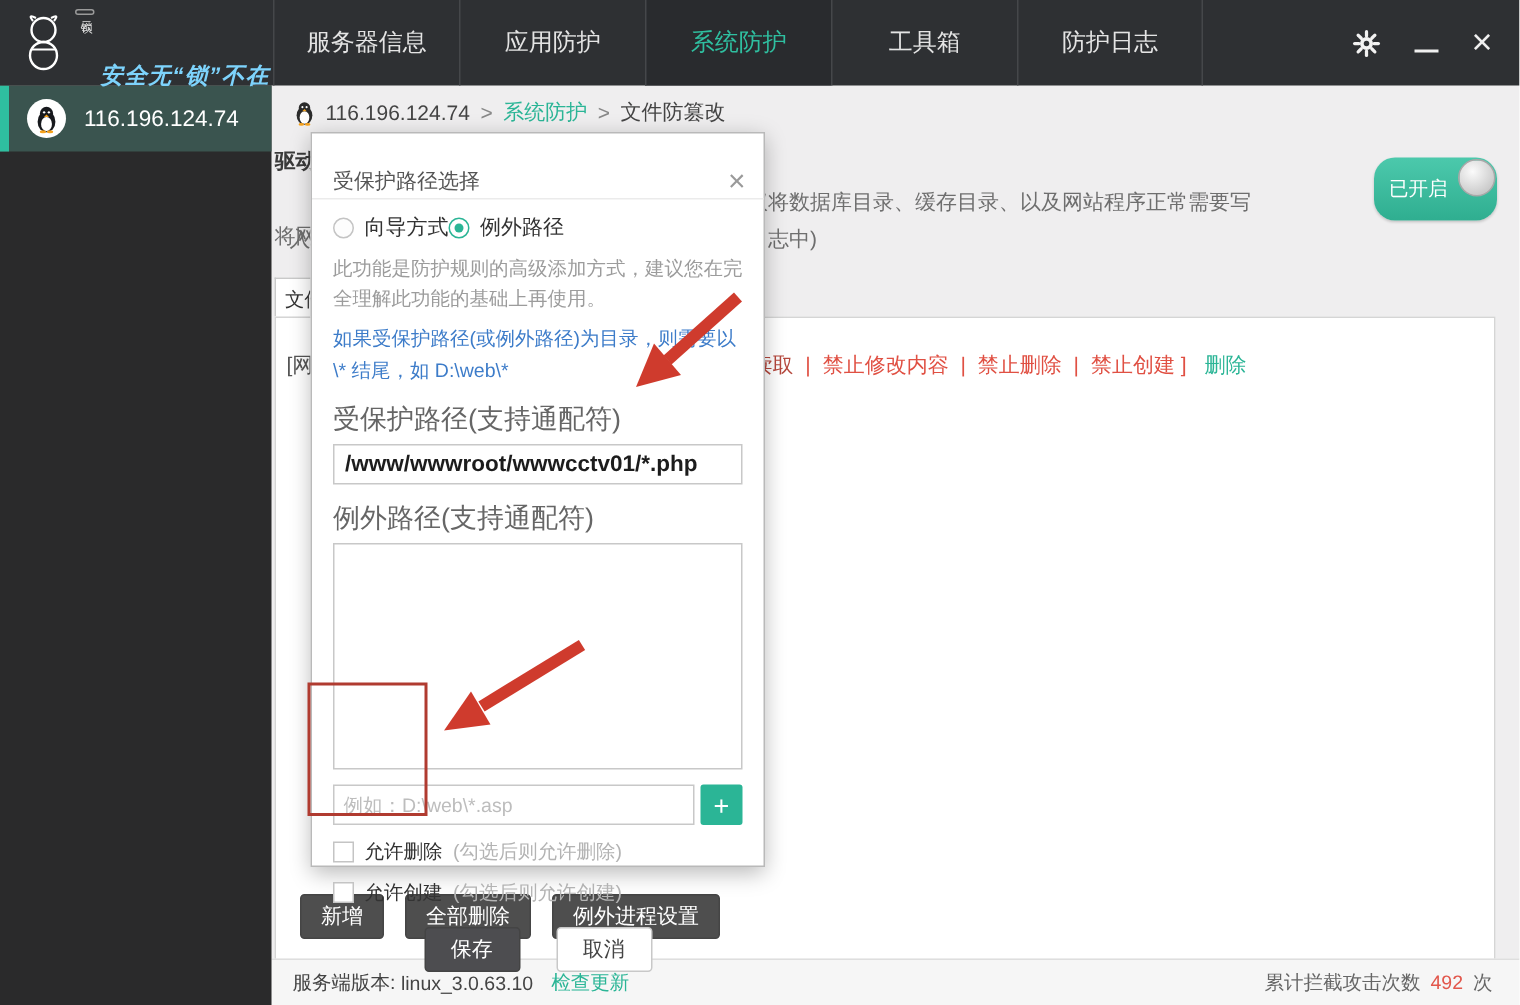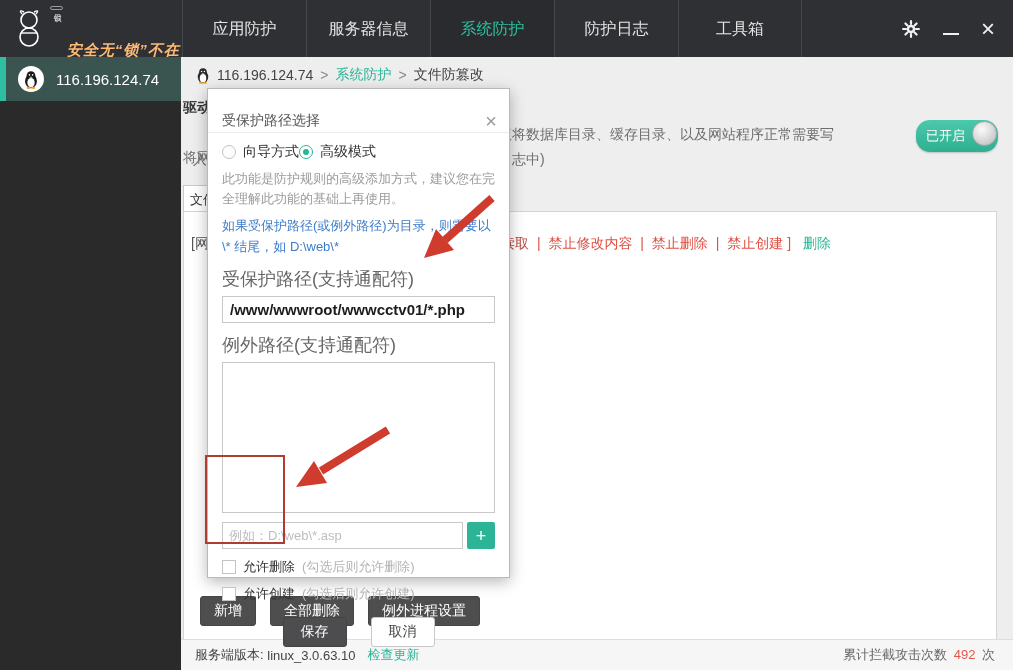--- a/index.html
+++ b/index.html
@@ -3,21 +3,21 @@
 <meta charset="utf-8">
 <style>
   * { margin:0; padding:0; box-sizing:border-box; }
   html,body { width:1013px; height:670px; }
   body { font-family:"Liberation Sans","DejaVu Sans",sans-serif; background:#fff; position:relative; overflow:hidden; }
   #page { position:relative; width:1013px; height:670px; background:#efeeef; }
 
   
   #header { position:absolute; left:0; top:0; width:1013px; height:57px; background:#2e3033; display:flex; align-items:stretch; z-index:5; }
   #logo { width:182px; display:flex; align-items:center; padding-left:14px; gap:4px; }
-  #logo .slogan { color:#fdba74; font-size:15px; font-weight:bold; font-style:italic; letter-spacing:1px; white-space:nowrap;margin-top:44px; }
+  #logo .slogan { color:#7dd3fc; font-size:15px; font-weight:bold; font-style:italic; letter-spacing:1px; white-space:nowrap;margin-top:44px; }
   #logo .badge { writing-mode:vertical-rl; font-size:8px; color:#ddd; border:1px solid #9a9a9a; border-radius:2px; padding:1px; line-height:1.1; align-self:flex-start; margin-top:6px; }
   #tabs { display:flex; }
   .tab { width:124px; text-align:center; line-height:57px; font-size:16px; color:#e4e4e4; border-left:1px solid #45474a; cursor:pointer; }
   .tab:last-child { border-right:1px solid #45474a; }
   .tab.active { color:#2fbfa0; background:#292b2e; }
   #win-controls { margin-left:auto; display:flex; align-items:center; gap:22px; padding-right:18px; }
   #win-min { width:16px; height:2px; background:#f0f0f0; margin-top:10px; }
   #win-close { color:#f0f0f0; font-size:24px; line-height:1; }
 
   
@@ -31,21 +31,21 @@
   #main { position:absolute; left:181px; top:57px; width:832px; height:582px; background:#efeeef; }
   #breadcrumb { position:absolute; left:15px; top:9px; display:flex; align-items:center; gap:7px; font-size:14px; color:#444; }
   #breadcrumb .sep { color:#888; }
   #breadcrumb .green { color:#2bb596; }
   .frag { position:absolute; overflow:hidden; white-space:nowrap; font-size:14px; color:#6e6e6e; }
   #frag-title { left:2px; top:42px; width:26px; font-weight:bold; color:#3a3a3a; }
   #frag-l2 { left:2px; top:80px; width:26px;margin-top:12px; }
   #frag-l3 { left:2px; top:94px; width:26px;margin-left:10px; }
   #frag-r2 { left:317px; top:69px; width:370px; }
   #frag-r3 { left:331px; top:94px; width:60px; }
-  #toggle { position:absolute; left:735px; top:63px; width:82px; height:32px; border-radius:14px; background:linear-gradient(#4cc9ac,#2fae90); display:flex; align-items:center; cursor:pointer; box-shadow:0 1px 2px rgba(0,0,0,.2);text-align:center; }
+  #toggle { position:absolute; left:735px; top:48px; width:82px; height:42px; border-radius:14px; background:linear-gradient(#4cc9ac,#2fae90); display:flex; align-items:center; cursor:pointer; box-shadow:0 1px 2px rgba(0,0,0,.2);text-align:center; }
   #toggle .t-label { color:#fff; font-size:13px; margin-left:10px; }
   #toggle .knob { position:absolute; right:1px; top:1px; width:25px; height:25px; border-radius:50%;
     background:radial-gradient(circle at 38% 32%, #fbfbfb, #b9b9b9); border:1px solid #a8a8a8; }
   #tab-box { position:absolute; left:2px; top:128px; width:25px; height:26px; background:#fff; border:1px solid #c9c9c9; border-bottom:none; overflow:hidden; font-size:13px; color:#333; padding:5px 0 0 6px; white-space:nowrap; }
   #panel { position:absolute; left:2px; top:154px; width:814px; height:437px; background:#fff; border:1px solid #d5d5d5; }
   #rule-left { position:absolute; left:7px; top:23px; width:18px; overflow:hidden; white-space:nowrap; font-size:14px; color:#555; }
   #rule-right { position:absolute; left:317px; top:23px; white-space:nowrap; font-size:14px; }
   #rule-right .red { color:#e05043; }
   #rule-right .darkred { color:#b5473c; }
   #rule-right .sep { color:#e05043; margin:0 4px; }
@@ -100,25 +100,25 @@
         <circle cx="15" cy="11" r="8" fill="none" stroke="#fff" stroke-width="1.6"></circle>
         <path d="M8 5 Q4 0 10 3" fill="none" stroke="#fff" stroke-width="1.4"></path>
         <path d="M22 5 Q26 0 20 3" fill="none" stroke="#fff" stroke-width="1.4"></path>
         <circle cx="15" cy="28" r="9" fill="none" stroke="#fff" stroke-width="1.6"></circle>
         <path d="M7 24 H23" stroke="#fff" stroke-width="1.4"></path>
       </svg>
       <span class="badge">云锁</span>
       <span class="slogan">安全无“锁”不在</span>
     </div>
     <div id="tabs">
+      <div class="tab">服务器信息</div>
       <div class="tab">应用防护</div>
-      <div class="tab">服务器信息</div>
       <div class="tab active">系统防护</div>
+      <div class="tab">工具箱</div>
       <div class="tab">防护日志</div>
-      <div class="tab">工具箱</div>
     </div>
     <div id="win-controls">
       <svg width="20" height="20" viewBox="0 0 24 24">
         <g stroke="#f2f2f2" stroke-width="2.6" stroke-linecap="round">
           <line x1="12" y1="2.5" x2="12" y2="6"></line>
             <line x1="12" y1="18" x2="12" y2="21.5"></line>
           <line x1="2.5" y1="12" x2="6" y2="12"></line>
             <line x1="18" y1="12" x2="21.5" y2="12"></line>
           <line x1="5.3" y1="5.3" x2="7.8" y2="7.8"></line>
             <line x1="16.2" y1="16.2" x2="18.7" y2="18.7"></line>
@@ -222,21 +222,21 @@
       <span class="m-title">受保护路径选择</span>
       <span class="m-close">×</span>
     </div>
     <div class="m-radios">
       <span class="radio">
         <span class="rdot"></span>
         <span>向导方式</span>
       </span>
       <span class="radio">
         <span class="rdot on"></span>
-        <span>高级模式</span>
+        <span>例外路径</span>
       </span>
     </div>
     <p class="m-desc">此功能是防护规则的高级添加方式，建议您在完全理解此功能的基础上再使用。</p>
     <p class="m-hint">如果受保护路径(或例外路径)为目录，则需要以 \* 结尾，如 D:\web\*</p>
     <div class="m-label">受保护路径(支持通配符)</div>
     <input class="m-input" type="text" value="/www/wwwroot/wwwcctv01/*.php" style="">
     <div class="m-label">例外路径(支持通配符)</div>
     <textarea class="m-textarea" style=""></textarea>
     <div class="add-row">
       <input class="add-input" type="text" placeholder="例如：D:\web\*.asp" style="">

